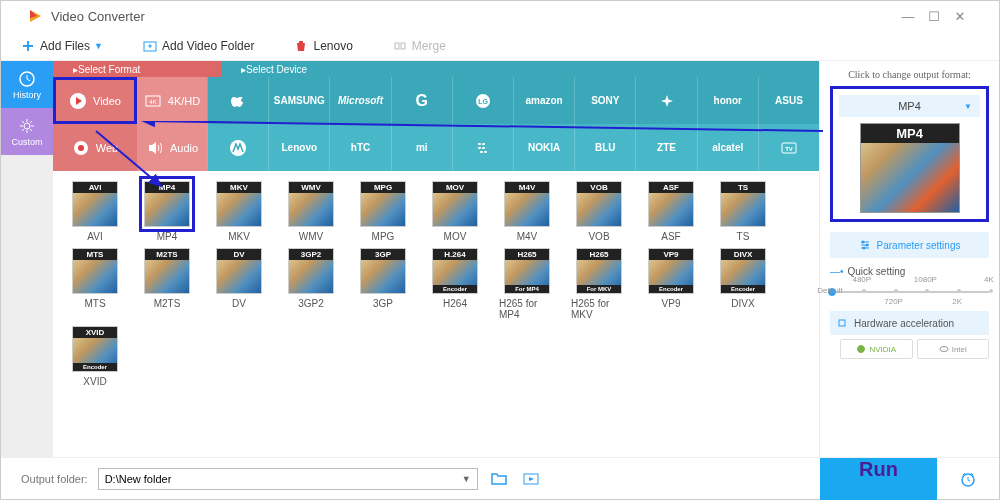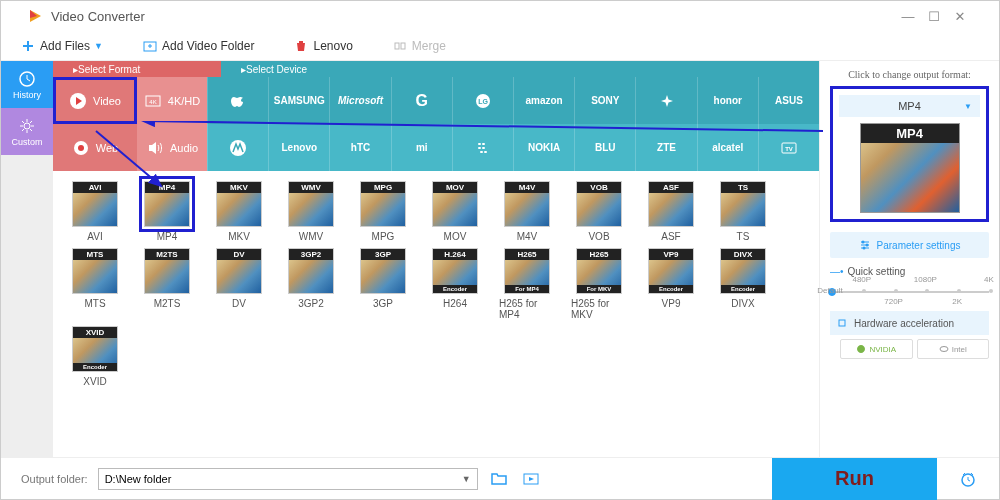--- a/index.html
+++ b/index.html
@@ -58,21 +58,21 @@
 .rp-hw { height: 24px; background: #e8f4fd; display: flex; align-items: center; font-size: 10px; color: #555; padding: 0 6px; gap: 6px; margin-bottom: 4px; cursor: pointer; }
 .rp-chips { display: flex; gap: 4px; padding-left: 10px; }
 .chip { flex: 1; height: 20px; display: flex; align-items: center; justify-content: center; font-size: 8px; border: 1px solid #ddd; border-radius: 2px; gap: 3px; cursor: pointer; }
 .chip.nv { color: #7ab547; }
 .chip.it { color: #999; }
 .bottombar { height: 42px; display: flex; align-items: center; padding: 0 20px; border-top: 1px solid #eee; font-size: 11px; gap: 10px; }
 .bb-label { color: #777; }
 .bb-input { flex: 0 0 380px; height: 22px; border: 1px solid #bbb; padding: 0 6px; font-size: 11px; display: flex; align-items: center; justify-content: space-between; cursor: pointer; }
 .bb-ic { width: 22px; height: 22px; display: flex; align-items: center; justify-content: center; color: #2a9df4; cursor: pointer; }
 .bb-spacer { flex: 1; }
-.run-btn { width: 165px; height: 42px; background: #1aa8f0; color: #7f1d1d; font-size: 20px; font-weight: bold; display: flex; align-items: center; justify-content: center; cursor: pointer; margin: -10px 0; }
+.run-btn { width: 117px; height: 42px; background: #1aa8f0; color: #4c1d95; font-size: 20px; font-weight: bold; display: flex; justify-content: center; cursor: pointer; margin: -10px 0; }
 .arrow-line { position: absolute; pointer-events: none; z-index: 11; }
 </style>
 </head>
 <body>
 
 <div class="window">
   <div class="titlebar">
     <svg class="logo" viewBox="0 0 16 16">
         <polygon points="3,2 14,8 3,14" fill="#f0a020"></polygon>
         <polygon points="3,2 10,8 3,10" fill="#e04040"></polygon>

